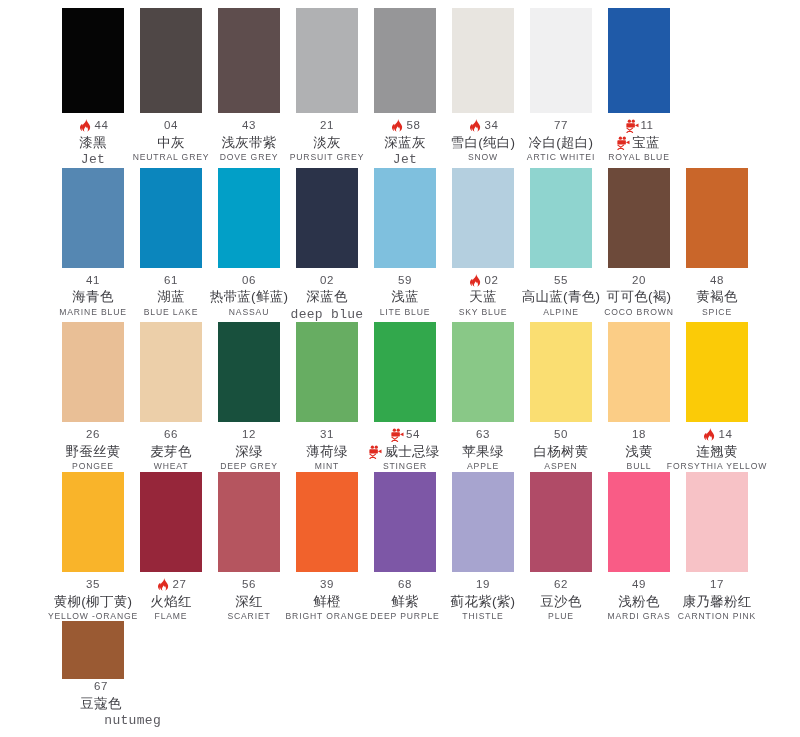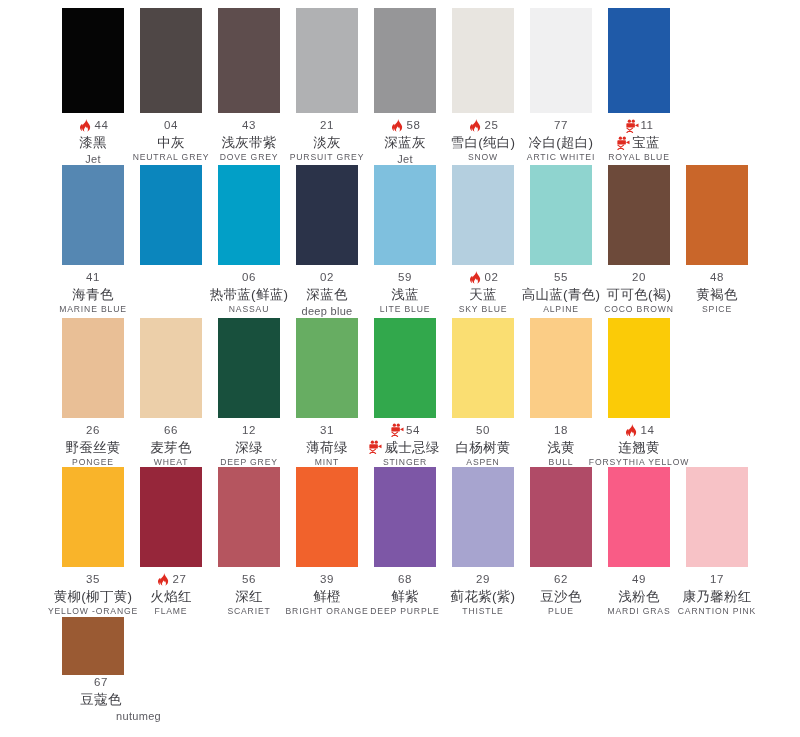--- a/index.html
+++ b/index.html
@@ -80,21 +80,22 @@
     font-size: 8.6px;
     color: #5b5a60;
     letter-spacing: 0.85px;
     white-space: nowrap;
     text-transform: uppercase;
     padding-top: 1px;
   }
   .en-line.lower {
     text-transform: none;
     letter-spacing: 0.3px;
-    font-size: 11px;
+    font-size: 13px;
+    font-family: Liberation Mono, monospace;
   }
   .icon-slot {
     display: inline-flex;
     align-items: center;
     justify-content: center;
     vertical-align: middle;
   }
   .icon-flame {
     width: 15px;
     height: 15px;
@@ -206,21 +207,21 @@
       <div class="swatch-cell">
         <div class="swatch-chip" style="background-color: rgb(232, 229, 224);"></div>
         <div class="label-block">
           <div class="code-line">
             <span class="icon-slot icon-flame">
               <svg viewBox="0 0 24 24" width="15" height="15" aria-hidden="true">
                 <path fill="#e02b20" d="M12.8 1.5c.4 2.6-.5 4.2-1.8 5.7-1.4 1.7-3.2 3.2-4.2 5.6-1.5 3.7.4 7.6 3.7 9.2-1-1.6-1.2-3.3-.5-4.9.6-1.4 1.8-2.4 2.5-3.8.3 1 .2 2 .7 2.9.5-.7.8-1.5.9-2.4 1.1 1.4 1.9 3 1.8 4.8 0 1.2-.4 2.3-1.1 3.3 3-1.3 5-4.4 4.6-7.8-.3-2.7-1.9-4.6-3.4-6.6-1.3-1.7-2.4-3.5-3.2-6z"></path>
                 <path fill="#e02b20" d="M5.6 9.8c-1.4 1.4-2.3 3-2.4 5-.1 2.6 1.3 4.9 3.4 6.1-.9-1.6-1-3.3-.3-4.9.5-1.2 1.4-2.1 2-3.2-.6-.9-1.2-1.9-1.3-3z"></path>
               </svg>
             </span>
-            <span>25</span>
+            <span>34</span>
           </div>
           <div class="cn-line">
             <span>雪白(纯白)</span>
           </div>
           <div class="en-line">SNOW</div>
         </div>
       </div>
       <div class="swatch-cell">
         <div class="swatch-chip" style="background-color: rgb(240, 240, 241);"></div>
         <div class="label-block">
@@ -272,20 +273,29 @@
             <span>41</span>
           </div>
           <div class="cn-line">
             <span>海青色</span>
           </div>
           <div class="en-line">MARINE BLUE</div>
         </div>
       </div>
       <div class="swatch-cell">
         <div class="swatch-chip" style="background-color: rgb(11, 134, 189);"></div>
+        <div class="label-block">
+          <div class="code-line">
+            <span>61</span>
+          </div>
+          <div class="cn-line">
+            <span>湖蓝</span>
+          </div>
+          <div class="en-line">BLUE LAKE</div>
+        </div>
       </div>
       <div class="swatch-cell">
         <div class="swatch-chip" style="background-color: rgb(2, 159, 199);"></div>
         <div class="label-block">
           <div class="code-line">
             <span>06</span>
           </div>
           <div class="cn-line">
             <span>热带蓝(鲜蓝)</span>
           </div>
@@ -444,20 +454,32 @@
                 <path d="M16.2 10.9 L21.6 7.8 L21.6 14.1 L16.2 11.1 Z" fill="#e02b20"></path>
                 <path d="M3 15.4 L12.2 22.4 M12.2 15.4 L3 22.4" stroke="#e02b20" stroke-width="1.7" fill="none" stroke-linecap="round"></path>
               </svg>
             </span>
             <span>威士忌绿</span>
           </div>
           <div class="en-line">STINGER</div>
         </div>
       </div>
       <div class="swatch-cell">
+        <div class="swatch-chip" style="background-color: rgb(137, 200, 135);"></div>
+        <div class="label-block">
+          <div class="code-line">
+            <span>63</span>
+          </div>
+          <div class="cn-line">
+            <span>苹果绿</span>
+          </div>
+          <div class="en-line">APPLE</div>
+        </div>
+      </div>
+      <div class="swatch-cell">
         <div class="swatch-chip" style="background-color: rgb(250, 222, 114);"></div>
         <div class="label-block">
           <div class="code-line">
             <span>50</span>
           </div>
           <div class="cn-line">
             <span>白杨树黄</span>
           </div>
           <div class="en-line">ASPEN</div>
         </div>
@@ -557,21 +579,21 @@
           <div class="cn-line">
             <span>鲜紫</span>
           </div>
           <div class="en-line">DEEP PURPLE</div>
         </div>
       </div>
       <div class="swatch-cell">
         <div class="swatch-chip" style="background-color: rgb(167, 164, 207);"></div>
         <div class="label-block">
           <div class="code-line">
-            <span>29</span>
+            <span>19</span>
           </div>
           <div class="cn-line">
             <span>蓟花紫(紫)</span>
           </div>
           <div class="en-line">THISTLE</div>
         </div>
       </div>
       <div class="swatch-cell">
         <div class="swatch-chip" style="background-color: rgb(176, 75, 103);"></div>
         <div class="label-block">

